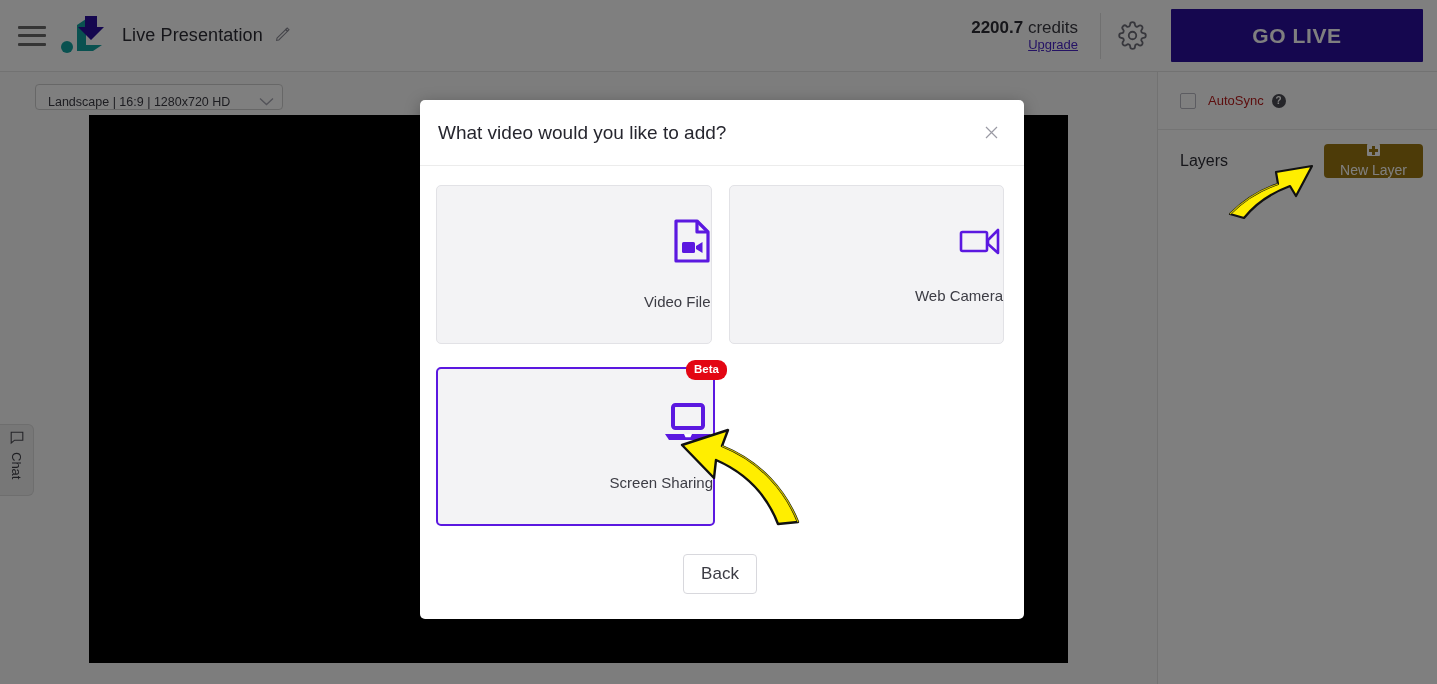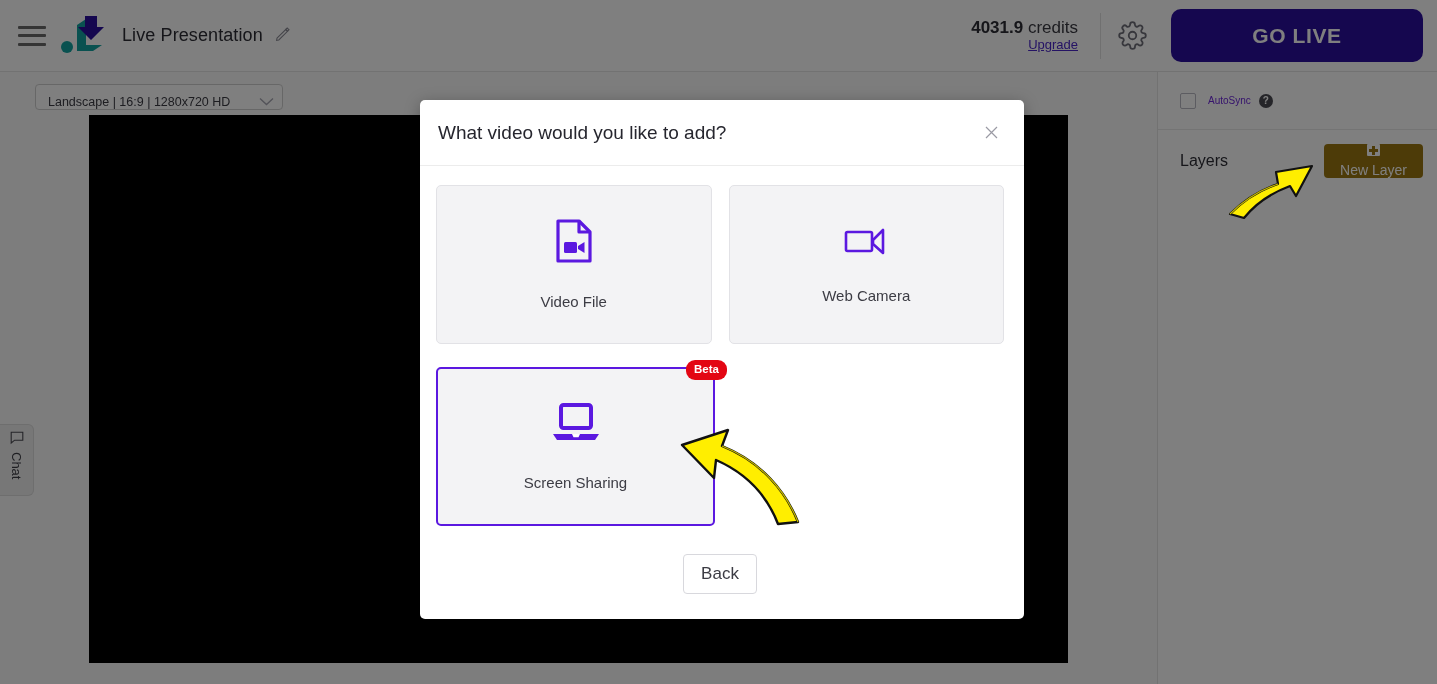--- a/index.html
+++ b/index.html
@@ -44,21 +44,21 @@
     display:block; font-size:13px; color:#4b27c9; text-decoration:underline; cursor:pointer;
     margin-top:1px;
   }
   .divider-v { width:1px; height:46px; background:#e0e0e0; }
   .gear-btn {
     width:62px; height:100%; display:flex; align-items:center; justify-content:center;
     cursor:pointer;
   }
   .go-live-btn {
     width:252px; height:53px; margin-right:14px; margin-left:8px;
-    background:#2b0f9e; color:#ffffff; border:none; border-radius:10px;
+    background:#2b0f9e; color:#ffffff; border:none; border-radius:1px;
     font-size:21px; font-weight:bold; letter-spacing:0.6px; cursor:pointer;
     font-family:"Liberation Sans", sans-serif;
   }
 
   
   .editor {
     position:absolute; left:0; top:72px; width:1157px; height:612px;
     background:#fafafa;
   }
   .ratio-select {
@@ -94,21 +94,21 @@
     background:#ffffff; border-left:1px solid #e4e4e4;
   }
   .panel-row {
     height:58px; display:flex; align-items:center; padding:0 0 0 22px;
     border-bottom:1px solid #e8e8e8;
   }
   .chk {
     width:16px; height:16px; border:1px solid #b9b9c2; border-radius:2px; background:#fff;
     margin-right:12px; cursor:pointer; flex:none;
   }
-  .panel-label { font-size:10px; color:#6d28d9; margin-right:8px; }
+  .panel-label { font-size:13px; color:#b91c1c; margin-right:8px; }
 
   .layers-row {
     height:62px; display:flex; align-items:center; padding:0 14px 0 22px;
   }
   .layers-title { font-size:16px; color:#2d2d35; }
   .new-layer-btn {
     margin-left:auto; height:34px; padding:0 16px; border:none; border-radius:4px;
     background:#9b7711; color:#ffffff; font-size:14px; cursor:pointer;
     display:flex; align-items:center; gap:6px; font-family:"Liberation Sans", sans-serif;flex-direction:column;
   }
@@ -138,21 +138,21 @@
   .modal-title { font-size:19px; color:#26262e; }
   .modal-close {
     margin-left:auto; width:26px; height:26px; display:flex; align-items:center;
     justify-content:center; color:#9a9aa4; cursor:pointer; font-size:19px;
   }
   .modal-body { padding:19px 20px 0 16px; }
   .card-grid { display:flex; gap:17px; }
   .opt-card {
     width:279px; height:159px; background:#f3f3f5; border:1px solid #e2e2e6;
     border-radius:5px; display:flex; flex-direction:column;
-    align-items:center; justify-content:center; gap:26px; cursor:pointer;
+    align-items:flex-end; justify-content:center; gap:26px; cursor:pointer;
     position:relative;
   }
   .opt-card.selected { border:2px solid #5b18e0; background:#f3f3f5; }
   .opt-label { font-size:15px; color:#3c3c44; }
   .beta-badge {
     position:absolute; right:-14px; top:-9px; background:#e30613; color:#ffffff;
     font-size:11.5px; font-weight:bold; padding:2px 8px; border-radius:9px;
     line-height:1.35; z-index:4;
   }
   .row2 { margin-top:23px; }
@@ -195,21 +195,21 @@
     <span class="pencil-icon">
       <svg width="16" height="16" viewBox="0 0 16 16">
         <path d="M2 12.2 L10.7 3.5 L12.5 5.3 L3.8 14 L1.6 14.4 Z" fill="none" stroke="#8b8b95" stroke-width="1.1"></path>
         <path d="M10.7 3.5 L12.2 2 L14 3.8 L12.5 5.3 Z" fill="none" stroke="#8b8b95" stroke-width="1.1"></path>
       </svg>
     </span>
 
     <div class="header-right">
       <div class="credits-block">
         <div class="credits-line">
-          <span class="credits-amount">4031.9</span>
+          <span class="credits-amount">2200.7</span>
           <span class="credits-label">credits</span>
         </div>
         <a class="upgrade-link">Upgrade</a>
       </div>
 
       <div class="divider-v"></div>
 
       <div class="gear-btn">
         <svg width="29" height="29" viewBox="0 0 24 24" fill="none" stroke="#6f6f79" stroke-width="1.5">
           <circle cx="12" cy="12" r="3.1"></circle>

